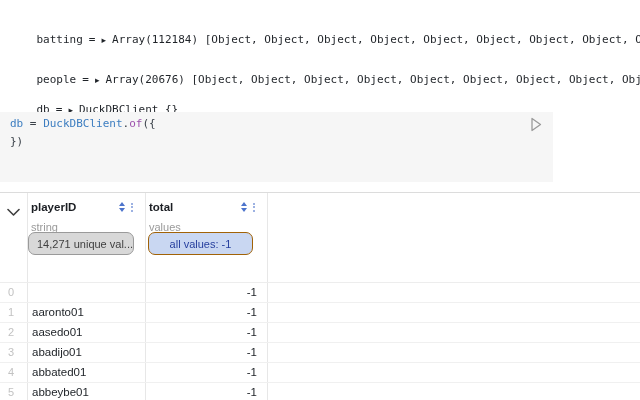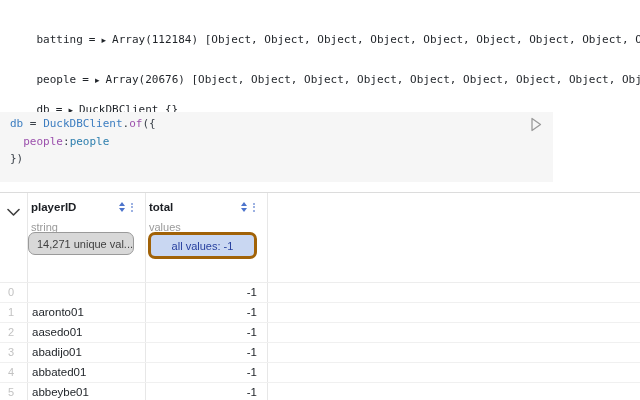--- a/index.html
+++ b/index.html
@@ -38,21 +38,21 @@
   .tri-up{width:0;height:0;border-left:3.5px solid transparent;border-right:3.5px solid transparent;
           border-bottom:4px solid #4d74cc;}
   .tri-dn{width:0;height:0;border-left:3.5px solid transparent;border-right:3.5px solid transparent;
           border-top:4px solid #4d74cc;}
   .kebab{display:flex;flex-direction:column;gap:1.5px;cursor:pointer;}
   .kebab i{width:2px;height:2px;border-radius:1px;background:#7d99d9;display:block;}
 
   .pill{position:absolute;top:40px;height:21px;border-radius:7px;font-size:11px;
         display:flex;align-items:center;overflow:hidden;white-space:nowrap;}
   .pill.gray{background:#d8d8d8;border:1px solid #9a9a9a;color:#3f3f3f;padding-left:8px;}
-  .pill.blue{background:#c9d7f2;border:3px solid #a16207;color:#263f9e;justify-content:center;}
+  .pill.blue{background:#c9d7f2;border:1px solid #a16207;color:#263f9e;justify-content:center;}
 
   .rows{position:absolute;left:0;top:91px;width:640px;}
   .trow{position:relative;width:640px;height:19px;border-bottom:1px solid #f0f0f0;
         font-size:11.5px;line-height:19px;color:#22262b;}
   .trow .idx{position:absolute;left:0;top:0;width:14px;text-align:right;color:#c2c2c2;font-size:11px;}
   .trow .c1{position:absolute;left:32px;top:0;}
   .trow .c2{position:absolute;left:145px;top:0;width:112px;text-align:right;}
 </style>
 </head>
 <body>
@@ -67,21 +67,20 @@
     <span>people</span><span class="eq">=</span><span class="tri">▸</span><span>Array(20676) [Object, Object, Object, Object, Object, Object, Object, Object, Object,</span>
   </div>
 
   <div class="out-line" style="top:89px">
     <span>db</span><span class="eq">=</span><span class="tri">▸</span><span>DuckDBClient {}</span>
   </div>
 
   <div class="code-cell">
     <div class="code-lines">
         <div class="code-line"><span class="tk-blue">db</span><span class="tk-plain"> = </span><span class="tk-blue">DuckDBClient</span><span class="tk-plain">.</span><span class="tk-purple">of</span><span class="tk-plain">({</span></div>
-        <div class="code-line"><span class="tk-plain">  </span><span class="tk-purple">people</span><span class="tk-plain">:</span><span class="tk-teal">people</span></div>
         <div class="code-line"><span class="tk-plain">})</span></div>
       </div>
     <div class="run-btn">
       <svg width="12" height="15" viewBox="0 0 12 15">
         <path d="M2 1.5 L10.5 7.5 L2 13.5 Z" fill="none" stroke="#9a9a9a" stroke-width="1.3" stroke-linejoin="round"></path>
       </svg>
     </div>
   </div>
 
   <div class="tbl">

